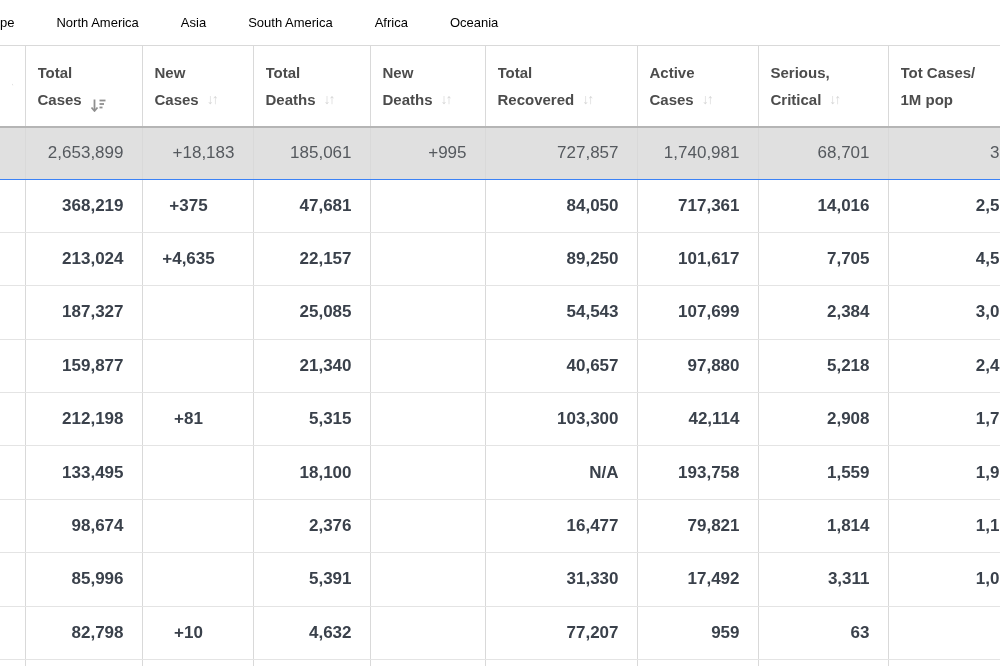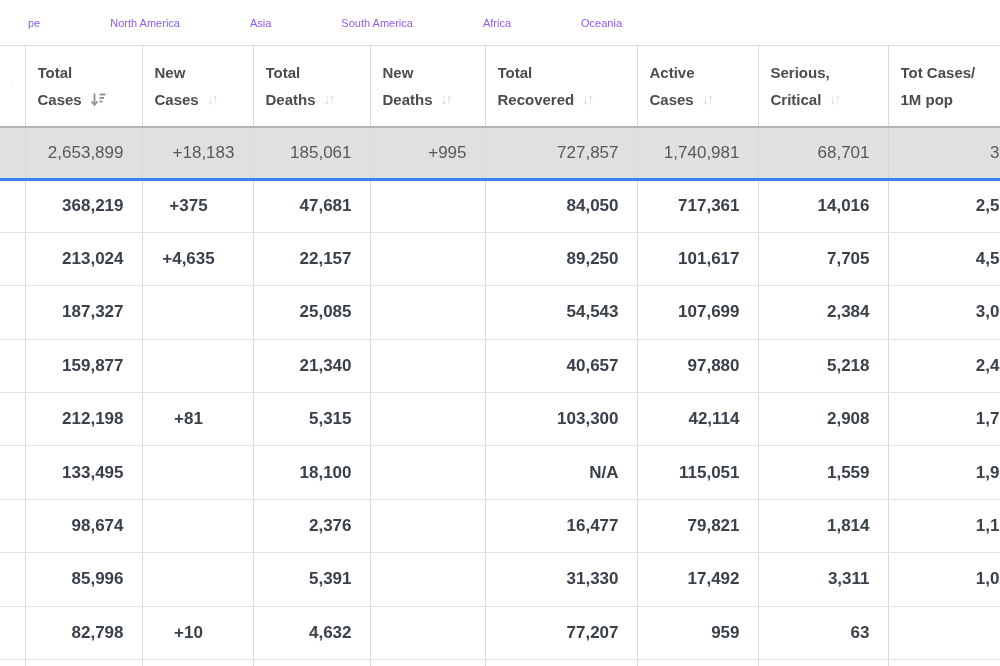--- a/index.html
+++ b/index.html
@@ -7,50 +7,50 @@
     width:1000px;height:666px;overflow:hidden;background:#fff;
     font-family:"Liberation Sans",sans-serif;
     -webkit-font-smoothing:antialiased;
   }
   
   .tabbar{
     height:45px;display:flex;align-items:center;gap:42px;
     background:#fff;white-space:nowrap;
   }
   .tab{
-    color:#8b5cf6;font-size:11px;cursor:pointer;flex:0 0 auto;padding-left:28px;
+    color:#000000;font-size:13px;cursor:pointer;flex:0 0 auto;
   }
   
   .table-viewport{
     position:relative;width:1000px;height:620px;overflow:hidden;
     border-top:1px solid #D9D9D9;
   }
   table{
     border-collapse:collapse;table-layout:fixed;width:1050px;
   }
   th,td{border-right:1px solid #D9D9D9;box-sizing:border-box;}
   thead th{
     height:81px;text-align:left;vertical-align:middle;
     padding:0 4px 0 12px;font-size:15px;font-weight:bold;color:#4C4C4C;
     background:#fff;border-bottom:2px solid #B5B5B5;cursor:pointer;
   }
-  .th-line{line-height:27px;display:flex;align-items:center;overflow:hidden;}
+  .th-line{line-height:27px;display:flex;align-items:flex-end;overflow:hidden;}
   .sort-both{
     color:#D6D6D6;font-size:14px;font-weight:bold;letter-spacing:-2px;
     margin-left:8px;flex:0 0 auto;
   }
   .sort-partial{margin-left:-9px;}
   .sort-desc-icon{margin-left:8px;flex:0 0 auto;}
   tbody td{
     text-align:right;padding:0 18px 0 0;font-size:17px;
     color:#3A414B;font-weight:bold;vertical-align:middle;
   }
   tr.total-row{background:#E0E0E0;height:52px;}
   tr.total-row td{
-    color:#55595E;font-weight:normal;border-bottom:3px solid #3b82f6;margin-top:27px;
+    color:#55595E;font-weight:normal;border-bottom:1px solid #3b82f6;margin-top:27px;
   }
   tr.data-row{height:53.4px;}
   tr.data-row td{border-bottom:1px solid #E4E4E4;background:#fff;}
   td.cell-yellow{background:#FFEEAA;text-align:center;}
   td.cell-red{background:#F60000;color:#FFFFFF;}
   td.col-cases_per_1m{padding-right:50px;}
   td.col-country{padding:0;}
 </style>
 </head>
 <body>
@@ -236,21 +236,21 @@
           <td class="col-serious_critical">2,908</td>
           <td class="col-cases_per_1m">1,7</td>
         </tr>
         <tr class="data-row">
           <td class="col-country"></td>
           <td class="col-total_cases">133,495</td>
           <td class="col-new_cases"></td>
           <td class="col-total_deaths">18,100</td>
           <td class="col-new_deaths"></td>
           <td class="col-total_recovered">N/A</td>
-          <td class="col-active_cases">115,051</td>
+          <td class="col-active_cases">193,758</td>
           <td class="col-serious_critical">1,559</td>
           <td class="col-cases_per_1m">1,9</td>
         </tr>
         <tr class="data-row">
           <td class="col-country"></td>
           <td class="col-total_cases">98,674</td>
           <td class="col-new_cases"></td>
           <td class="col-total_deaths">2,376</td>
           <td class="col-new_deaths"></td>
           <td class="col-total_recovered">16,477</td>

